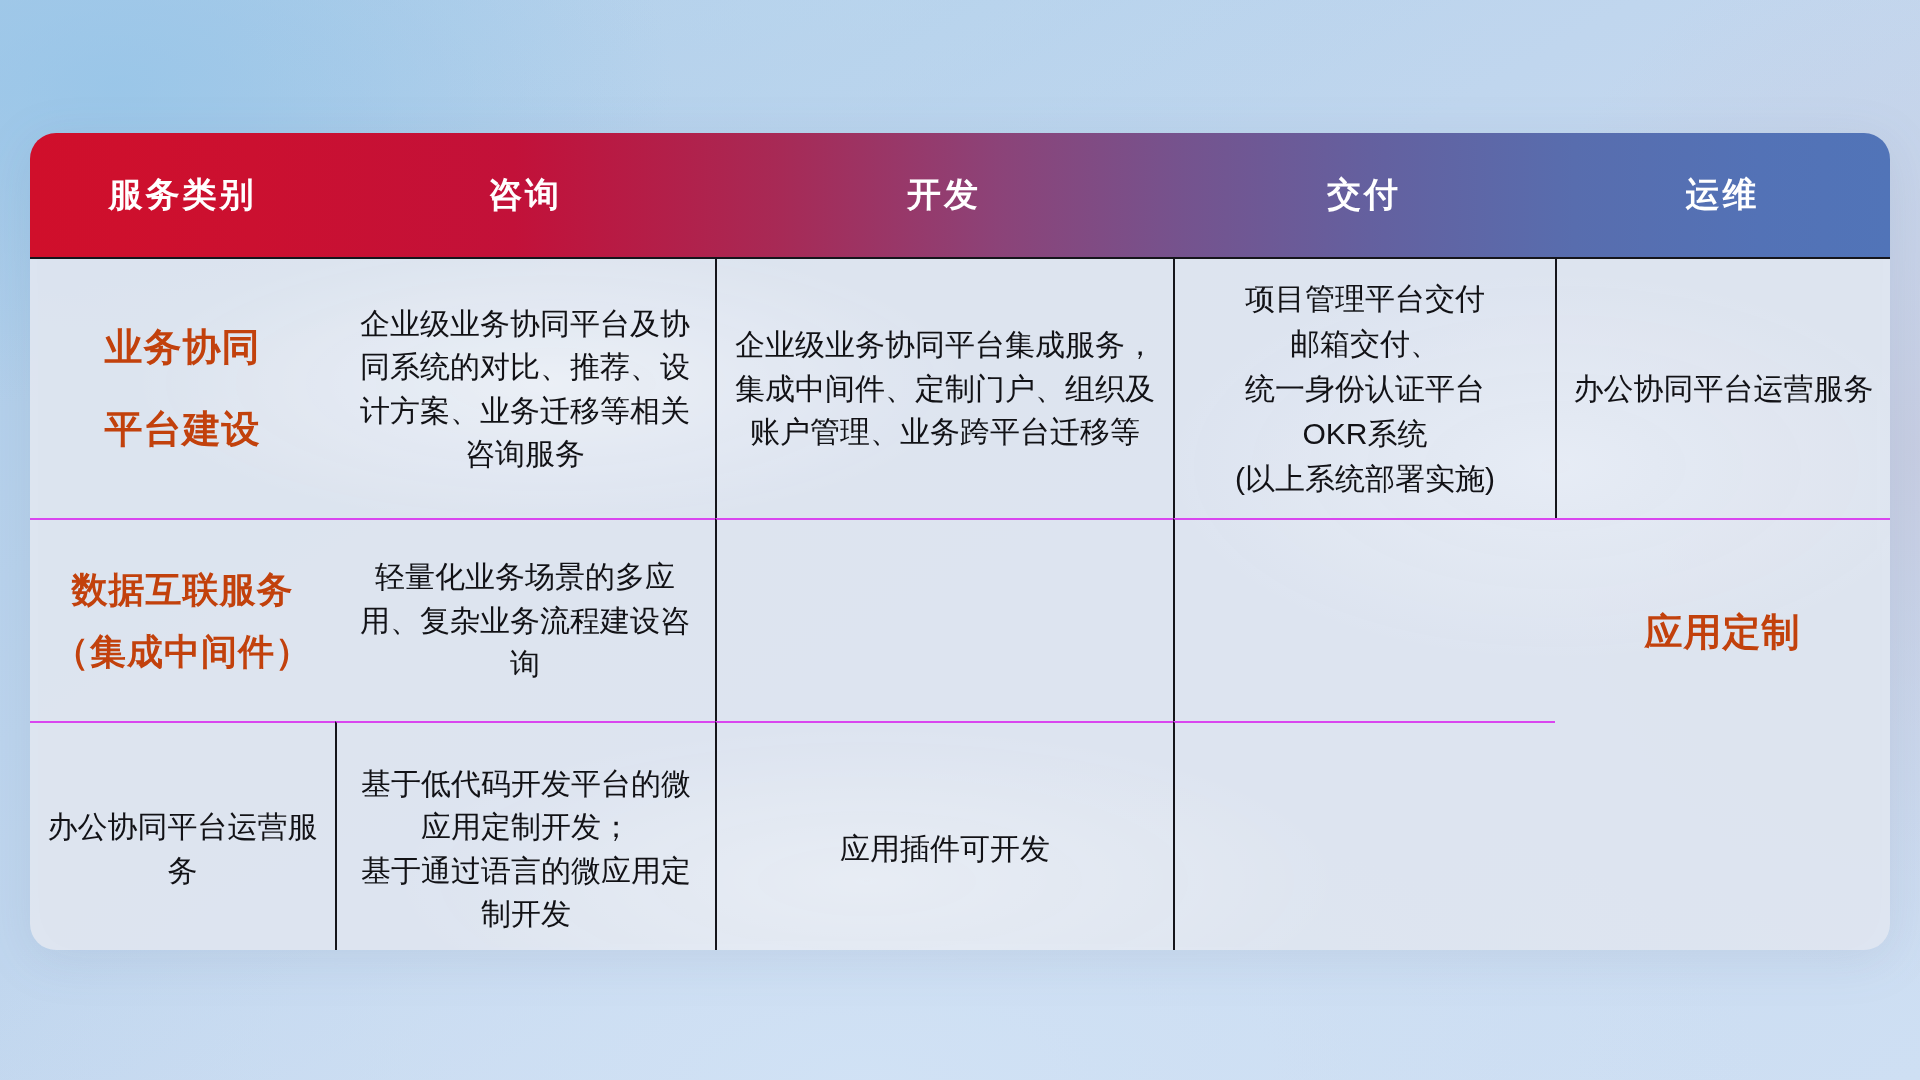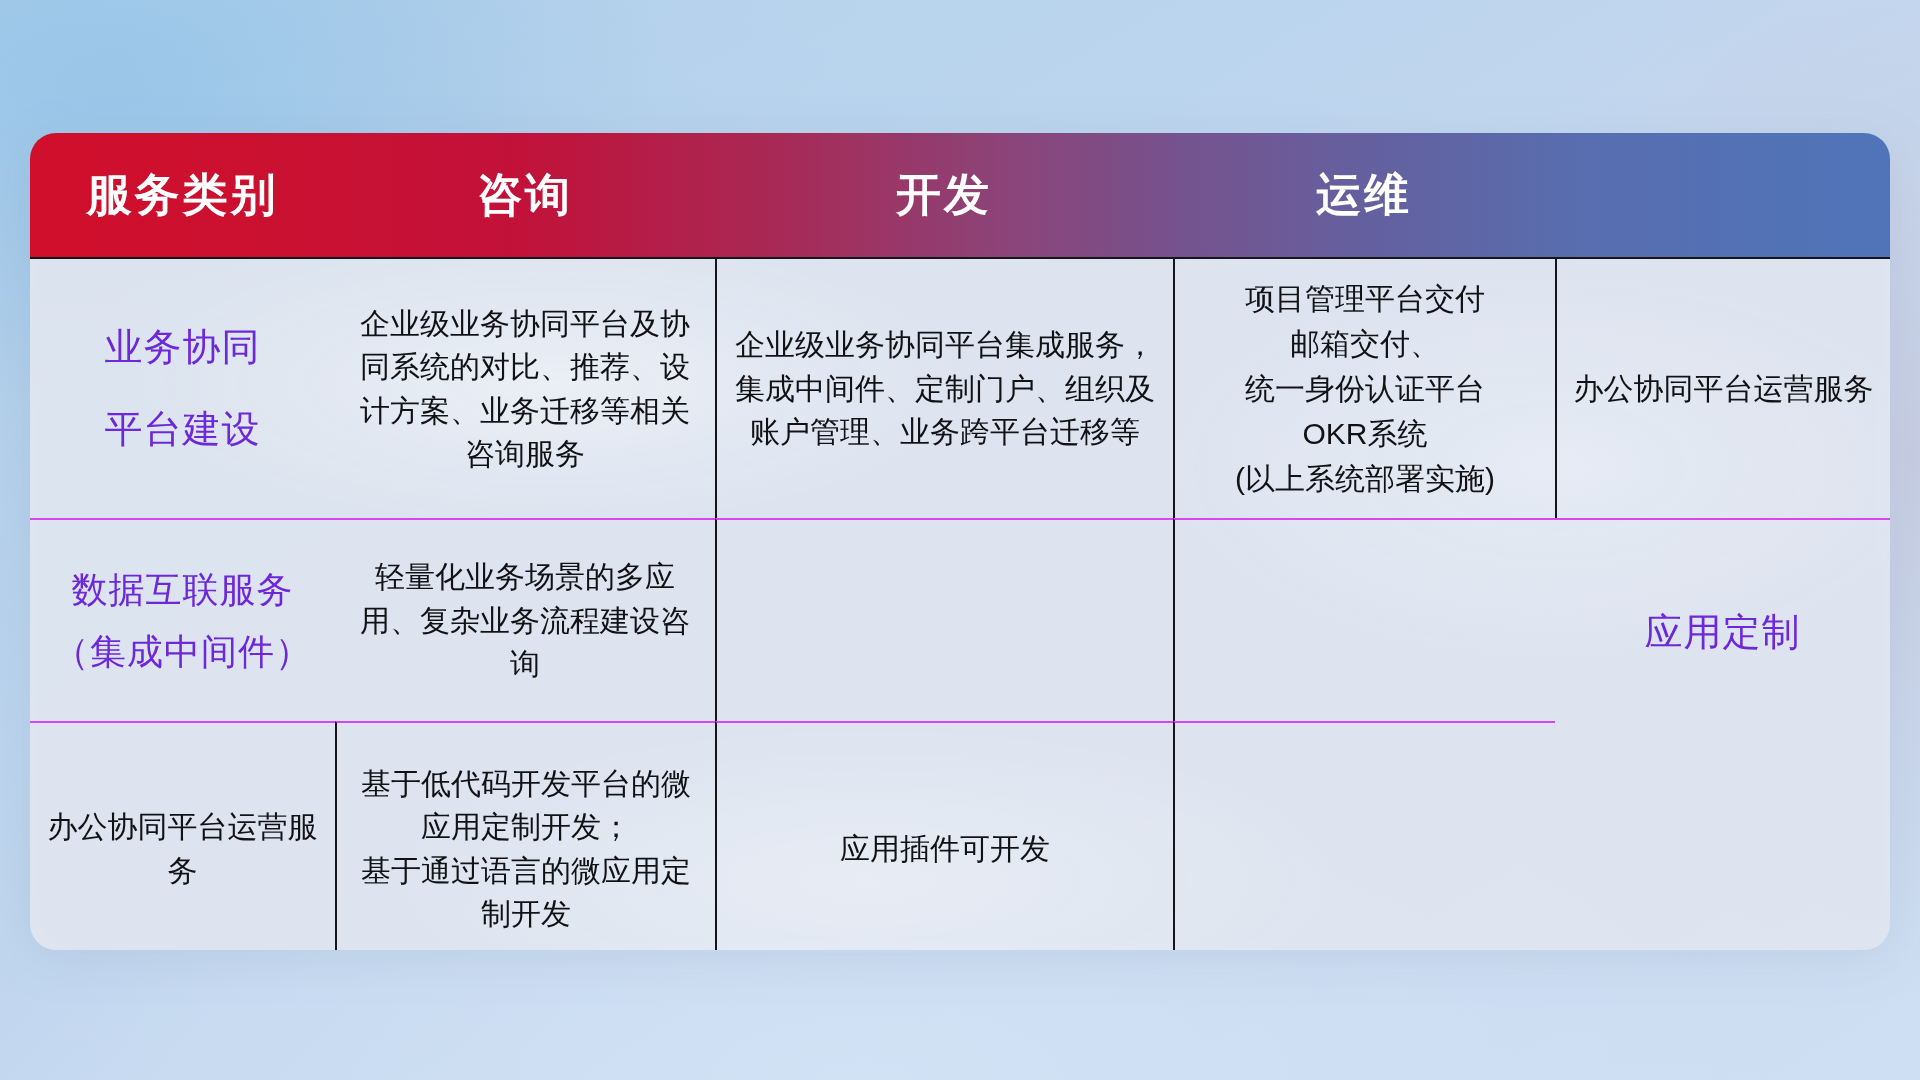--- a/index.html
+++ b/index.html
@@ -15,21 +15,21 @@
   }
 
   .table-wrap{position:absolute;left:30px;top:133px;width:1860px;height:815px;
     filter:drop-shadow(0 10px 24px rgba(70,90,130,0.10));}
 
   .grid5{display:grid;grid-template-columns:305px 380px 458px 382px 335px;}
 
   .table-header{
     height:124px;align-items:center;text-align:center;
     border-radius:26px 26px 0 0;
-    color:#ffffff;font-weight:bold;font-size:45px;letter-spacing:3px;
+    color:#ffffff;font-weight:bold;font-size:34px;letter-spacing:3px;
     background:linear-gradient(90deg,
       #D00F2B 0%, #CB1030 12%, #C21139 26%, #A82955 40%,
       #8C4378 52%, #75538E 62%, #64609F 72%, #586DAE 83%,
       #5372B6 93%, #5174B8 100%);
   }
   .table-header > div{padding:0 4px;}
 
   .table-body{
     height:691px;position:relative;overflow:hidden;
     grid-template-rows:259px 203px 229px;
@@ -48,36 +48,37 @@
   .cell{
     position:relative;z-index:1;box-sizing:border-box;
     display:flex;align-items:center;justify-content:center;
     text-align:center;padding:8px 12px;
     font-size:30px;line-height:1.45;color:#121216;
     white-space:pre-line;
   }
   .cell.bl{border-left:2px solid #15151b;}
   .cell.bt{border-top:2px solid #d946ef;}
 
-  .cell.cat{color:#6d28d9;font-weight:normal;font-size:38px;letter-spacing:1px;}
+  .cell.cat{color:#c2410c;font-weight:bold;font-size:38px;letter-spacing:1px;}
   .cat.lh-wide{line-height:2.15;}
   .cat.lh-mid{line-height:1.7;font-size:36px;}
 
   .cell.tight{line-height:1.5;}
   .row3{padding-top:32px;}
 </style>
 </head>
 <body>
 
 <div class="table-wrap">
 
   <div class="table-header grid5">
     <div>服务类别</div>
     <div>咨询</div>
     <div>开发</div>
+    <div>交付</div>
     <div>运维</div>
   </div>
 
   <div class="table-body grid5">
 
     <div class="cell cat lh-wide">业务协同
 平台建设</div>
     <div class="cell">企业级业务协同平台及协同系统的对比、推荐、设计方案、业务迁移等相关咨询服务</div>
     <div class="cell bl">企业级业务协同平台集成服务，集成中间件、定制门户、组织及账户管理、业务跨平台迁移等</div>
     <div class="cell bl tight">项目管理平台交付

